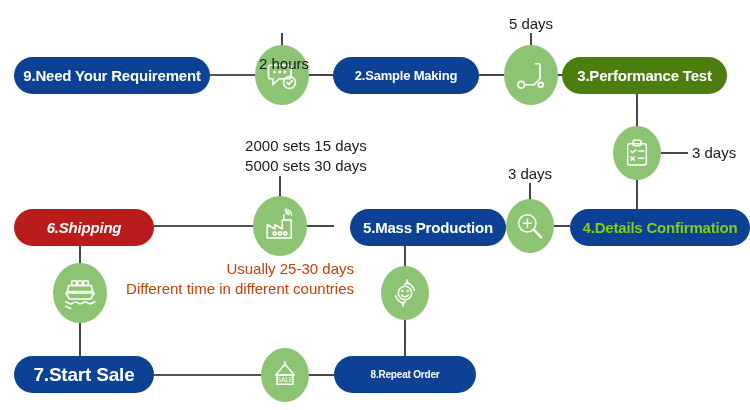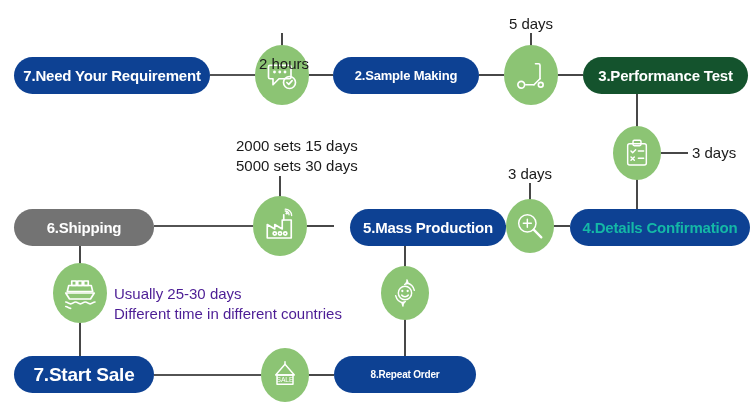--- a/index.html
+++ b/index.html
@@ -88,35 +88,35 @@
       <line x1="80" y1="246" x2="80" y2="266" stroke="#1a1a1a" stroke-width="1.6"></line>
       <line x1="80" y1="320" x2="80" y2="356" stroke="#1a1a1a" stroke-width="1.6"></line>
       <line x1="154" y1="375" x2="261" y2="375" stroke="#1a1a1a" stroke-width="1.6"></line>
       <line x1="309" y1="375" x2="334" y2="375" stroke="#1a1a1a" stroke-width="1.6"></line>
       <line x1="405" y1="246" x2="405" y2="269" stroke="#1a1a1a" stroke-width="1.6"></line>
       <line x1="405" y1="317" x2="405" y2="356" stroke="#1a1a1a" stroke-width="1.6"></line>
     </svg>
 
   <div id="steps-layer">
       <div class="step-pill" style="left: 14px; top: 57px; width: 196px; height: 37px; font-size: 15px; background: rgb(13, 65, 147); color: rgb(255, 255, 255);">
-        <span>7.Need Your Requirement</span>
+        <span>9.Need Your Requirement</span>
       </div>
       <div class="step-pill" style="left: 333px; top: 57px; width: 146px; height: 37px; font-size: 13px; background: rgb(13, 65, 147); color: rgb(255, 255, 255);">
         <span>2.Sample Making</span>
       </div>
-      <div class="step-pill" style="left: 583px; top: 57px; width: 165px; height: 37px; font-size: 15px; background: #14532d; color: rgb(255, 255, 255); text-align: right;">
+      <div class="step-pill" style="left: 562px; top: 57px; width: 165px; height: 37px; font-size: 15px; background: #4d7c0f; color: rgb(255, 255, 255); text-align: right;">
         <span>3.Performance Test</span>
       </div>
-      <div class="step-pill" style="left: 570px; top: 209px; width: 180px; height: 37px; font-size: 15px; background: rgb(13, 65, 147); color: #14b8a6;">
+      <div class="step-pill" style="left: 570px; top: 209px; width: 180px; height: 37px; font-size: 15px; background: rgb(13, 65, 147); color: #84cc16;">
         <span>4.Details Confirmation</span>
       </div>
       <div class="step-pill" style="left: 350px; top: 209px; width: 156px; height: 37px; font-size: 15px; background: rgb(13, 65, 147); color: rgb(255, 255, 255);">
         <span>5.Mass Production</span>
       </div>
-      <div class="step-pill" style="left: 14px; top: 209px; width: 140px; height: 37px; font-size: 15px; background: #737373; color: rgb(255, 255, 255);">
+      <div class="step-pill" style="left: 14px; top: 209px; width: 140px; height: 37px; font-size: 15px; background: #b91c1c; color: rgb(255, 255, 255); font-style: italic;">
         <span>6.Shipping</span>
       </div>
       <div class="step-pill" style="left: 14px; top: 356px; width: 140px; height: 37px; font-size: 19px; background: rgb(13, 65, 147); color: rgb(255, 255, 255);">
         <span>7.Start Sale</span>
       </div>
       <div class="step-pill" style="left: 334px; top: 356px; width: 142px; height: 37px; font-size: 10px; background: rgb(13, 65, 147); color: rgb(255, 255, 255);">
         <span>8.Repeat Order</span>
       </div>
     </div>
   <div id="icons-layer">
@@ -197,20 +197,20 @@
           <path d="M24 8L10 24h28z"></path>
           <rect x="12" y="24" width="24" height="14"></rect>
           <text x="24" y="35" text-anchor="middle" font-size="10" font-family="&quot;Liberation Sans&quot;, sans-serif" fill="#ffffff" stroke="none">SALE</text>
         </svg>
       </div>
     </div>
   <div id="notes-layer">
       <div class="note-label" style="left: 249px; top: 14px; width: 70px; text-align: center; color: rgb(26, 26, 26); margin-top: 40px;">2 hours</div>
       <div class="note-label" style="left: 499px; top: 14px; width: 64px; text-align: center; color: rgb(26, 26, 26);">5 days</div>
       <div class="note-label" style="left: 692px; top: 143px; width: 60px; text-align: left; color: rgb(26, 26, 26);">3 days</div>
-      <div class="note-label multiline" style="left: 236px; top: 136px; width: 140px; text-align: left; color: rgb(26, 26, 26);">2000 sets 15 days
+      <div class="note-label multiline" style="left: 236px; top: 136px; width: 140px; text-align: center; color: rgb(26, 26, 26);">2000 sets 15 days
 5000 sets 30 days</div>
       <div class="note-label" style="left: 500px; top: 164px; width: 60px; text-align: center; color: rgb(26, 26, 26);">3 days</div>
-      <div class="note-label multiline" style="left: 114px; top: 284px; width: 240px; text-align: left; color: #4c1d95;">Usually 25-30 days
+      <div class="note-label multiline" style="left: 114px; top: 259px; width: 240px; text-align: right; color: #c2410c;">Usually 25-30 days
 Different time in different countries</div>
     </div>
 
 </div>
 
 </body></html>

